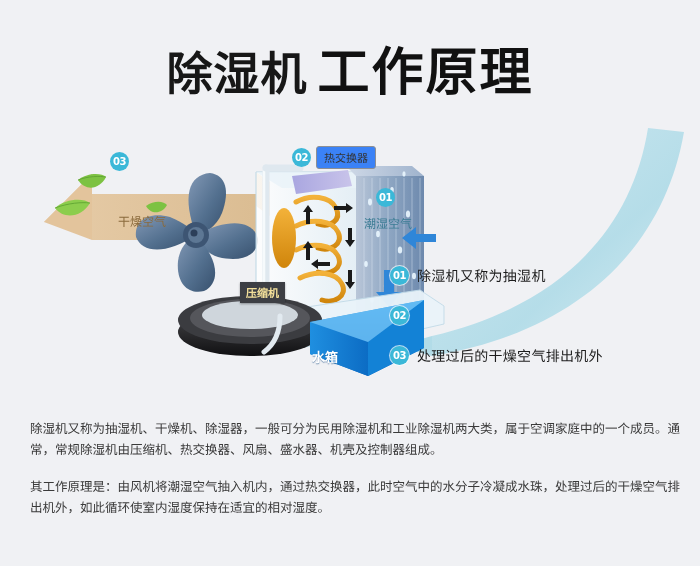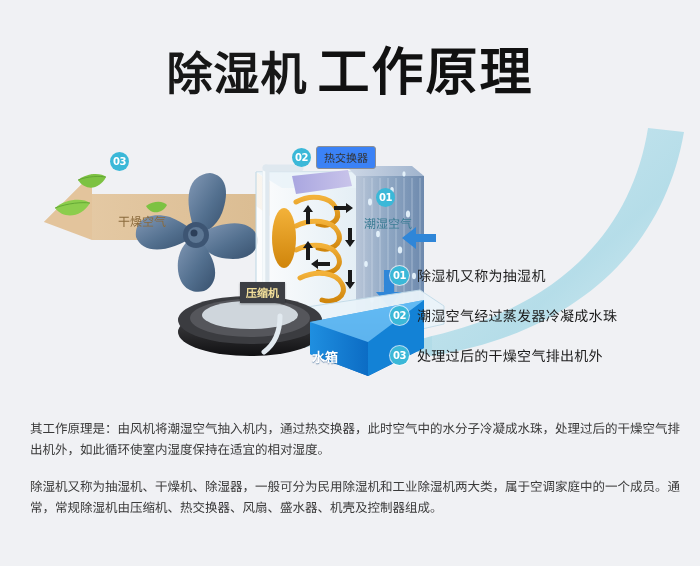--- a/index.html
+++ b/index.html
@@ -397,26 +397,25 @@
     <div class="lbl-tank">水箱</div>
   </div>
 
   <div class="legend">
     <div class="legend-row">
       <div class="legend-badge">01</div>
       <div class="legend-text">除湿机又称为抽湿机</div>
     </div>
     <div class="legend-row">
       <div class="legend-badge">02</div>
-      <div class="legend-text">潮湿空气经过蒸发器冷凝成水珠</div>
     </div>
     <div class="legend-row">
       <div class="legend-badge">03</div>
       <div class="legend-text">处理过后的干燥空气排出机外</div>
     </div>
   </div>
 
   <div class="copy">
+    <p>除湿机又称为抽湿机、干燥机、除湿器，一般可分为民用除湿机和工业除湿机两大类，属于空调家庭中的一个成员。通常，常规除湿机由压缩机、热交换器、风扇、盛水器、机壳及控制器组成。</p>
     <p>其工作原理是：由风机将潮湿空气抽入机内，通过热交换器，此时空气中的水分子冷凝成水珠，处理过后的干燥空气排出机外，如此循环使室内湿度保持在适宜的相对湿度。</p>
-    <p>除湿机又称为抽湿机、干燥机、除湿器，一般可分为民用除湿机和工业除湿机两大类，属于空调家庭中的一个成员。通常，常规除湿机由压缩机、热交换器、风扇、盛水器、机壳及控制器组成。</p>
   </div>
 
 </div>
 
 </body></html>

